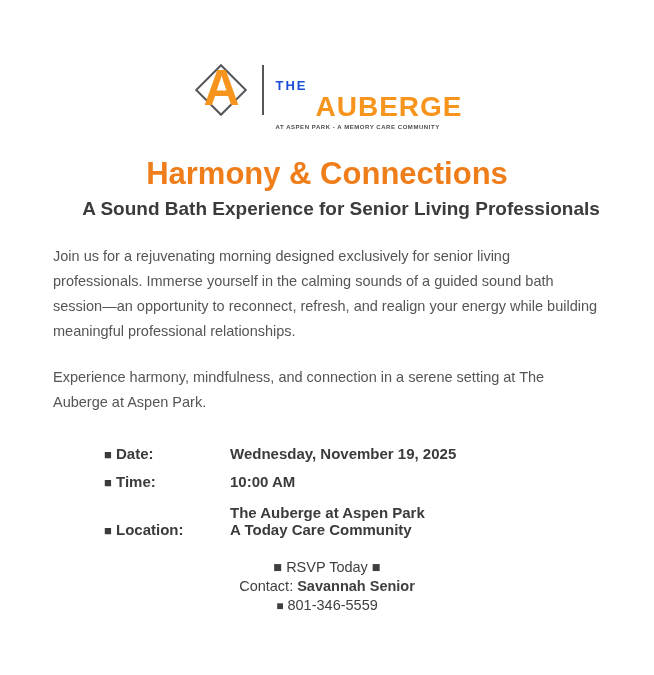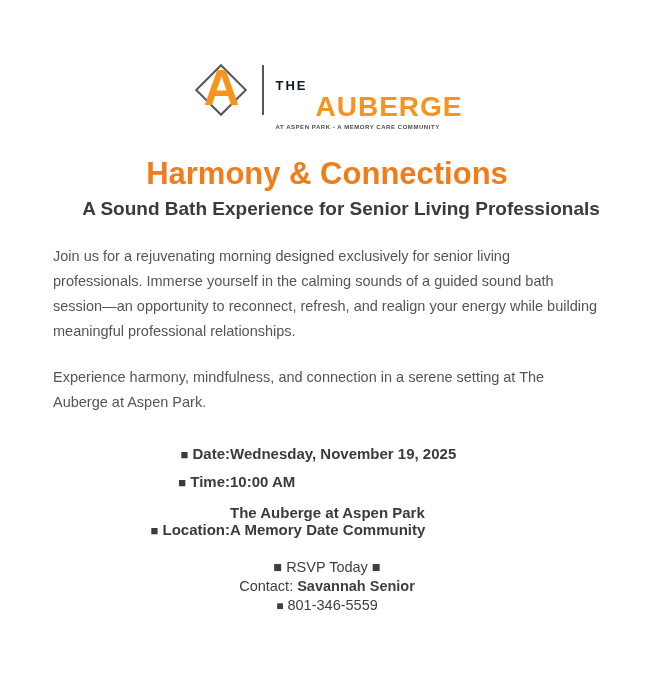--- a/index.html
+++ b/index.html
@@ -22,21 +22,21 @@
     transform:translate(-50%,-50%) rotate(45deg);
   }
   .logo-a {
     position:absolute; top:50%; left:50%;
     transform:translate(-50%,-54%);
     font-size:50px; font-weight:bold; line-height:1;
     color:#f6941e;
   }
   .logo-divider { width:2px; height:50px; background:#55565a; flex:0 0 auto; }
   .logo-text { text-align:left; }
-  .logo-the { font-size:13px; font-weight:bold; color:#0f172a; letter-spacing:2px; line-height:1;margin-top:29px; }
+  .logo-the { font-size:13px; font-weight:bold; color:#1d4ed8; letter-spacing:2px; line-height:1;margin-top:29px; }
   .logo-name { font-size:28px; font-weight:bold; color:#f6941e; letter-spacing:1px; line-height:1.05;margin-left:40px; }
   .logo-tagline { font-size:6px; font-weight:bold; color:#4b4b4d; letter-spacing:0.55px; margin-top:2px; }
 
   
   .title {
     margin-top:36px; text-align:center;
     font-size:31px; font-weight:bold; color:#ef7d1a; line-height:1.15;
   }
   .subtitle {
     margin-top:6px; text-align:center;
@@ -51,21 +51,21 @@
   }
   .para + .para { margin-top:21px; }
 
   
   .details {
     margin:30px 0 0 104px;
     text-align:left; font-size:15px; font-weight:bold; color:#3b3b3b;
   }
   .detail-row { display:flex; align-items:flex-start; margin-bottom:11px; }
   .detail-row.location { align-items:flex-end; margin-top:14px; }
-  .detail-label { width:126px; flex:0 0 auto; white-space:nowrap;text-align:right; }
+  .detail-label { width:126px; flex:0 0 auto; white-space:nowrap; }
   .detail-bullet { font-size:13px; }
   .detail-value { line-height:17px; }
 
   
   .footer {
     margin-top:20px; text-align:center;
     font-size:14.5px; color:#3f3f3f; line-height:19px;
   }
   .footer .bullet { font-size:12px; }
   .footer .bold { font-weight:bold; }
@@ -101,21 +101,21 @@
       <span class="detail-value">Wednesday, November 19, 2025</span>
     </div>
     <div class="detail-row">
       <span class="detail-label"><span class="detail-bullet">■</span> <span>Time:</span></span>
       <span class="detail-value">10:00 AM</span>
     </div>
     <div class="detail-row location">
       <span class="detail-label"><span class="detail-bullet">■</span> <span>Location:</span></span>
       <span class="detail-value">
         <div>The Auberge at Aspen Park</div>
-        <div>A Memory Date Community</div>
+        <div>A Today Care Community</div>
       </span>
     </div>
   </div>
 
   <div class="footer">
     <div>■ RSVP Today ■</div>
     <div><span>Contact:</span> <span class="bold">Savannah Senior</span></div>
     <div><span class="bullet">■</span> <span>801-346-5559</span></div>
   </div>
 

